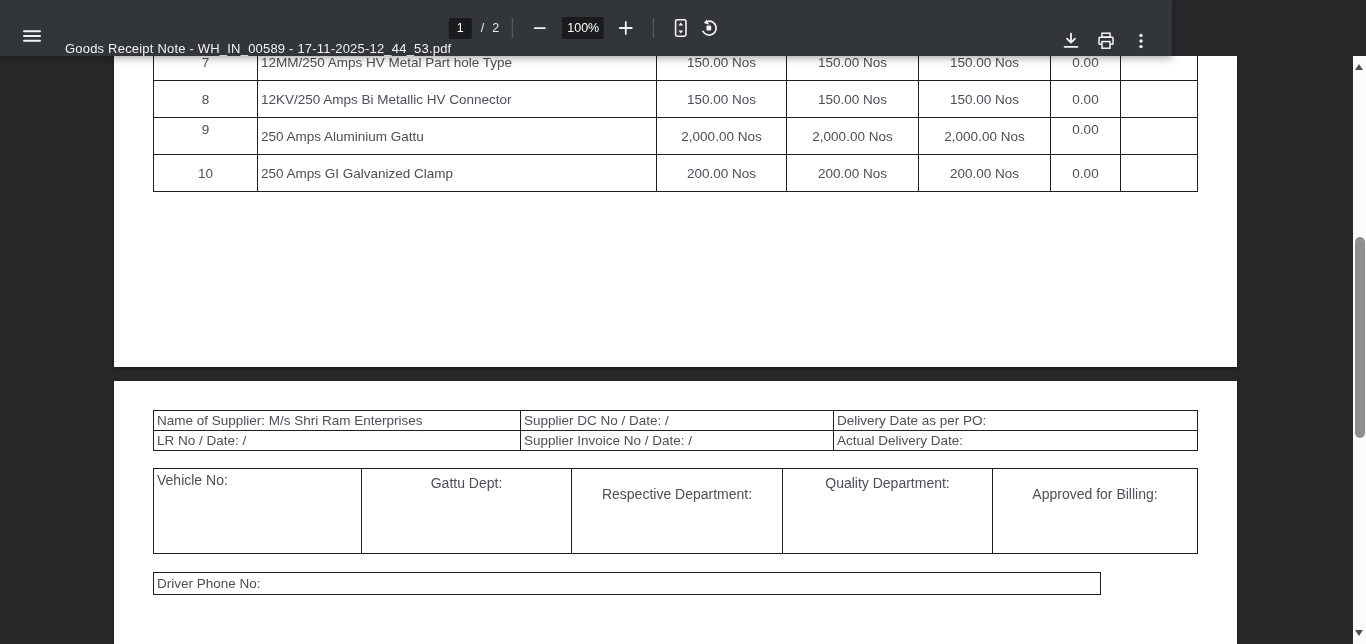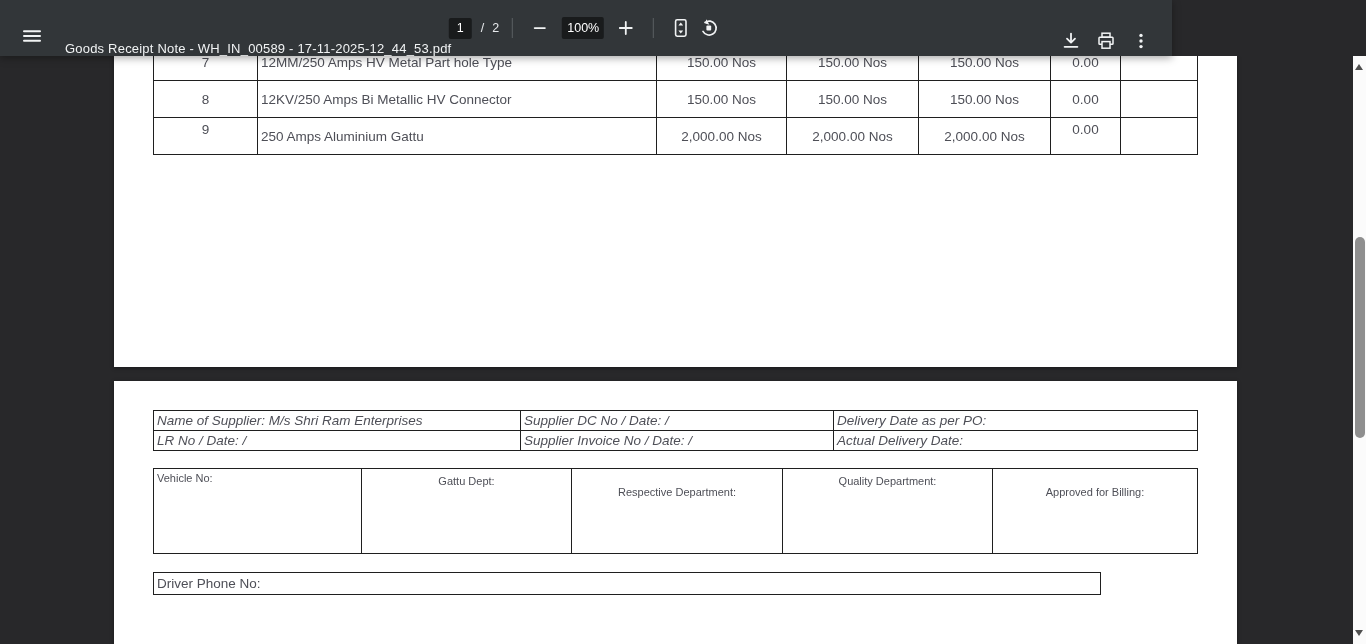--- a/index.html
+++ b/index.html
@@ -48,28 +48,28 @@
   .items-table td { border:1px solid #1f1f1f; height:37px; font-size:13.5px;
                     color:#4e4f57; vertical-align:middle; overflow:hidden; white-space:nowrap; }
   .items-table td.sno  { text-align:center; }
   .items-table td.desc { text-align:left; padding-left:3px; }
   .items-table td.qty  { text-align:center;margin-left:28px; }
   .items-table td.amt  { text-align:center; }
   .items-table tr.row-tall td.sno,
   .items-table tr.row-tall td.amt { vertical-align:top; padding-top:4px; }
 
   
-  .supplier-table { position:absolute; left:39px; top:29px; table-layout:fixed; width:1044px;font-style:italic; }
+  .supplier-table { position:absolute; left:39px; top:29px; table-layout:fixed; width:1044px; }
   .supplier-table td { border:1px solid #1f1f1f; height:20px; font-size:13.5px;
                        color:#4e4f57; text-align:left; padding-left:3px;
                        white-space:nowrap; overflow:hidden; }
 
   
   .dept-table { position:absolute; left:39px; top:87px; table-layout:fixed; width:1044px; }
-  .dept-table td { border:1px solid #1f1f1f; height:85px; font-size:11px;
+  .dept-table td { border:1px solid #1f1f1f; height:85px; font-size:14px;
                    color:#4e4f57; vertical-align:top;margin-left:12px; }
   .dept-table td.c1 { text-align:left;  padding:3px 3px 0 3px; }
   .dept-table td.c2 { text-align:center; padding-top:6px; }
   .dept-table td.c3 { text-align:center; padding-top:17px; }
   .dept-table td.c4 { text-align:center; padding-top:6px; }
   .dept-table td.c5 { text-align:center; padding-top:17px; }
 
   .driver-row { position:absolute; left:39px; top:191px; width:948px; height:23px;
                 border:1px solid #1f1f1f; font-size:13.5px; color:#4e4f57;
                 line-height:21px; padding-left:3px; background:#fff; }
@@ -213,20 +213,29 @@
         </tr>
         <tr class="row-tall">
           <td class="sno">9</td>
           <td class="desc">250 Amps Aluminium Gattu</td>
           <td class="qty">2,000.00 Nos</td>
           <td class="qty">2,000.00 Nos</td>
           <td class="qty">2,000.00 Nos</td>
           <td class="amt">0.00</td>
           <td class="amt"></td>
         </tr>
+        <tr>
+          <td class="sno">10</td>
+          <td class="desc">250 Amps GI Galvanized Clamp</td>
+          <td class="qty">200.00 Nos</td>
+          <td class="qty">200.00 Nos</td>
+          <td class="qty">200.00 Nos</td>
+          <td class="amt">0.00</td>
+          <td class="amt"></td>
+        </tr>
       </tbody>
     </table>
   </div>
 
   <div class="pdf-page page-2">
     <table class="supplier-table">
       <colgroup>
         <col style="width:367px">
           <col style="width:313px">
           <col style="width:364px">

